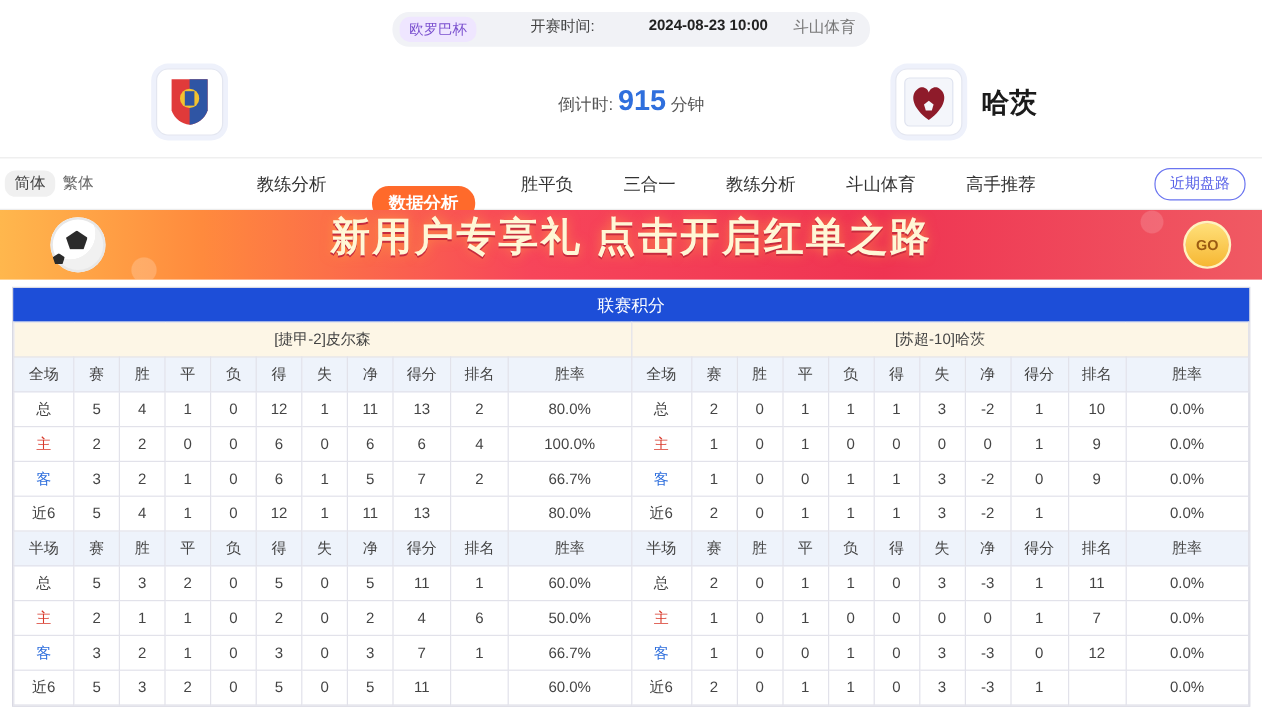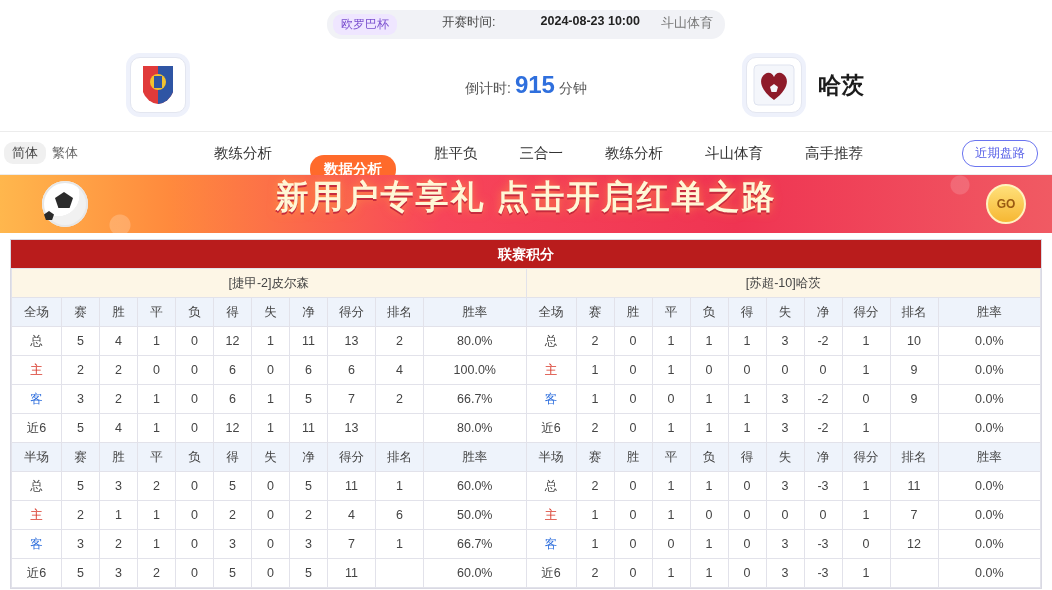--- a/index.html
+++ b/index.html
@@ -139,22 +139,22 @@
       radial-gradient(circle at 960px 10px, rgba(255,255,255,.15) 0 9px, transparent 10px);
     pointer-events:none;
   }
 
   
   .stats-wrap {
     margin: 6px 10px 0 10px;
     border: 1px solid #d9d9e3;
   }
   .stats-title {
-    background: #b91c1c; color: #fff; text-align: center;
-    font-size: 14px; font-weight: bold; height: 28px; line-height: 28px;
+    background: #1d4ed8; color: #fff; text-align: center;
+    font-size: 14px; font-weight: normal; height: 28px; line-height: 28px;
   }
   table.stats { width: 100%; border-collapse: collapse; table-layout: fixed; }
   table.stats td, table.stats th {
     border: 1px solid #e2e2ea;
     font-size: 12.5px; text-align: center; height: 29px;
     font-weight: normal; color: #444;
   }
   .side-head {
     background: #fdf6e6; font-weight: bold; color: #3a3a3a; font-size: 13px;
   }

